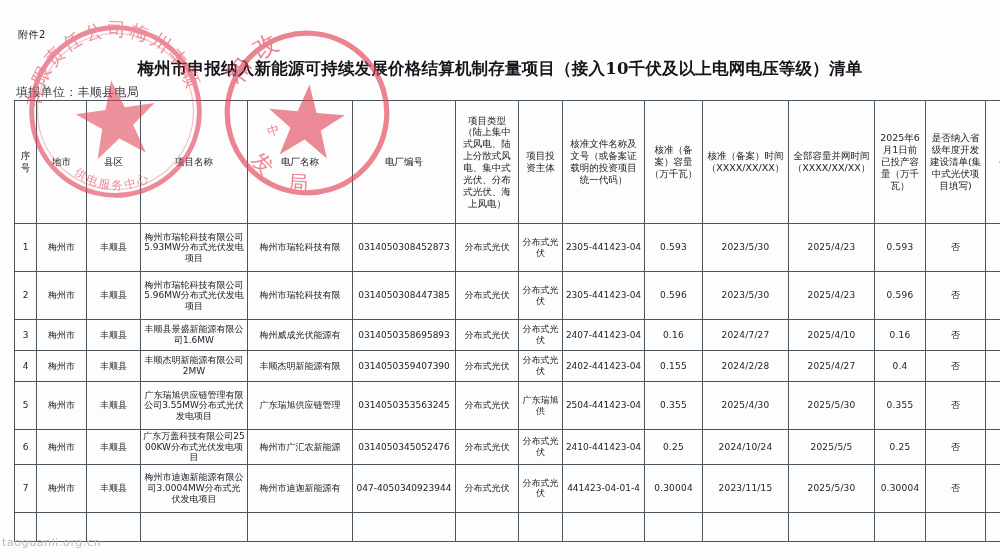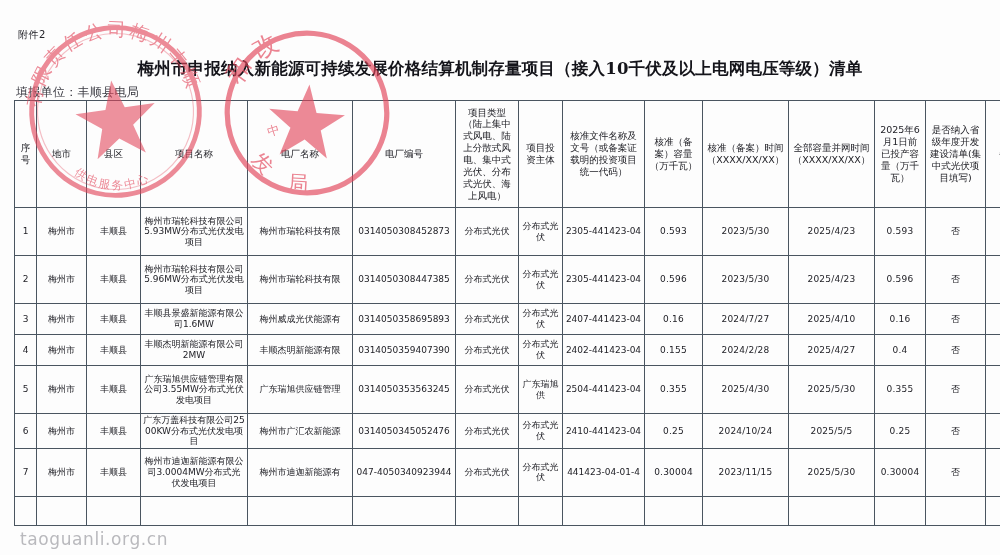--- a/index.html
+++ b/index.html
@@ -79,21 +79,21 @@
     color: #222228;
     padding: 1px 2px;
     vertical-align: middle;
     overflow: hidden;
     word-break: break-all;
   }
   table.grid th {
     font-weight: normal;
     text-align: center;
     height: 102px;
-    padding: 2px 3px;
+    padding: 10px 3px;
     font-size: 9.5px;
     line-height: 1.25;
   }
   td.c  { text-align: center; }
   td.l  { text-align: center; }
   td.num{ text-align: center; letter-spacing: .2px; }
 
   tr.data-row td { height: 28px; }
   tr.r1 td, tr.r2 td, tr.r5 td, tr.r7 td { height: 45px; }
   tr.blank td { height: 26px; }
@@ -103,23 +103,23 @@
   
   .seal {
     position: absolute;
     pointer-events: none;
   }
   .seal svg { display: block; }
 
   
   .watermark {
     position: absolute;
-    left: 20px;
+    left: 2px;
     bottom: 6px;
-    font-size: 17px;
+    font-size: 11px;
     color: #b9b9bd;
     letter-spacing: .6px;
     font-family: "DejaVu Sans", "Liberation Sans", sans-serif;
   }
 </style>
 </head>
 <body>
 
 <div class="scan"></div>
 

